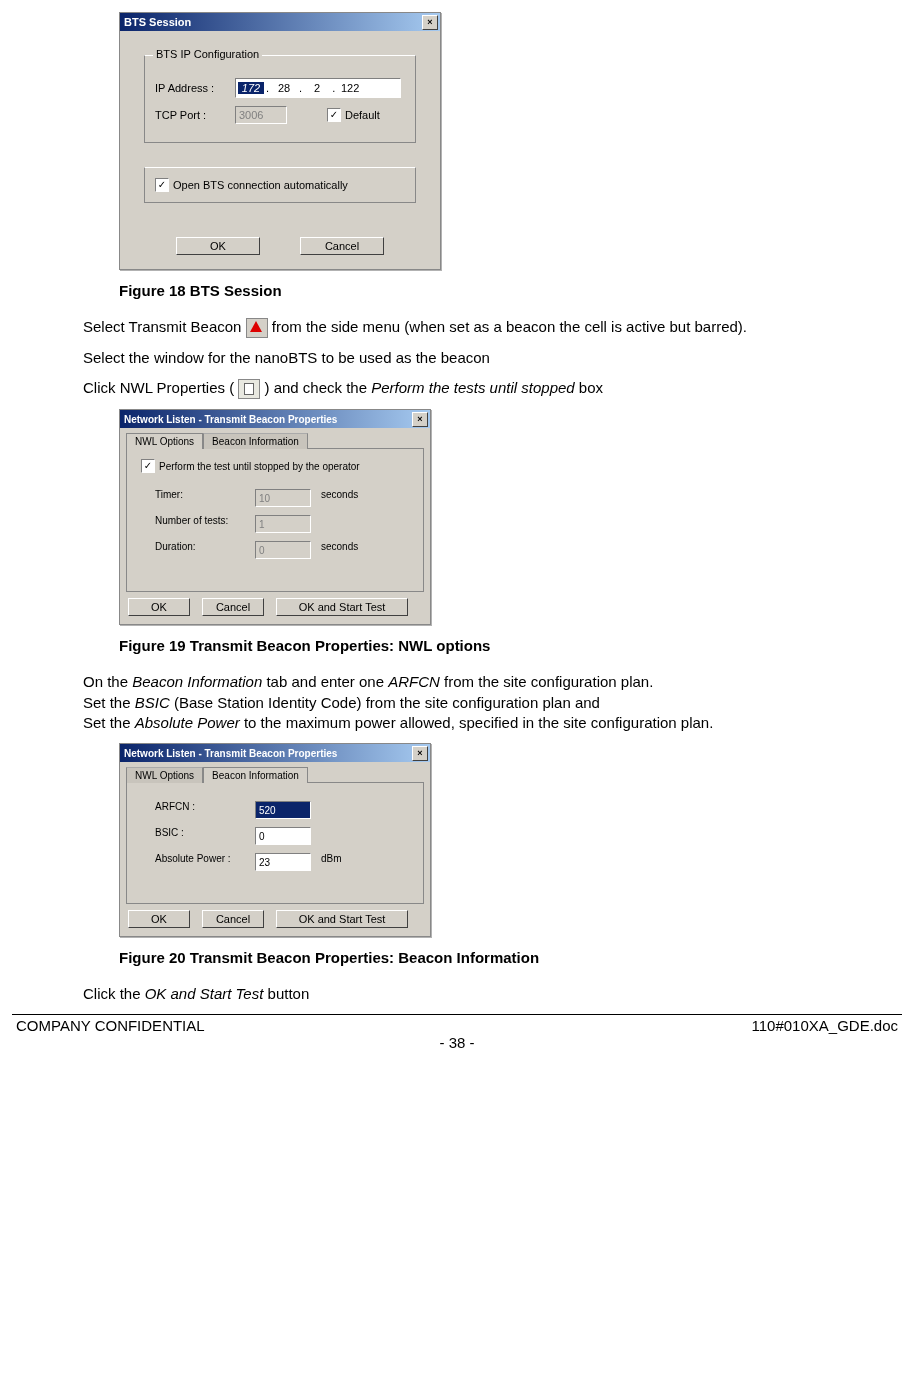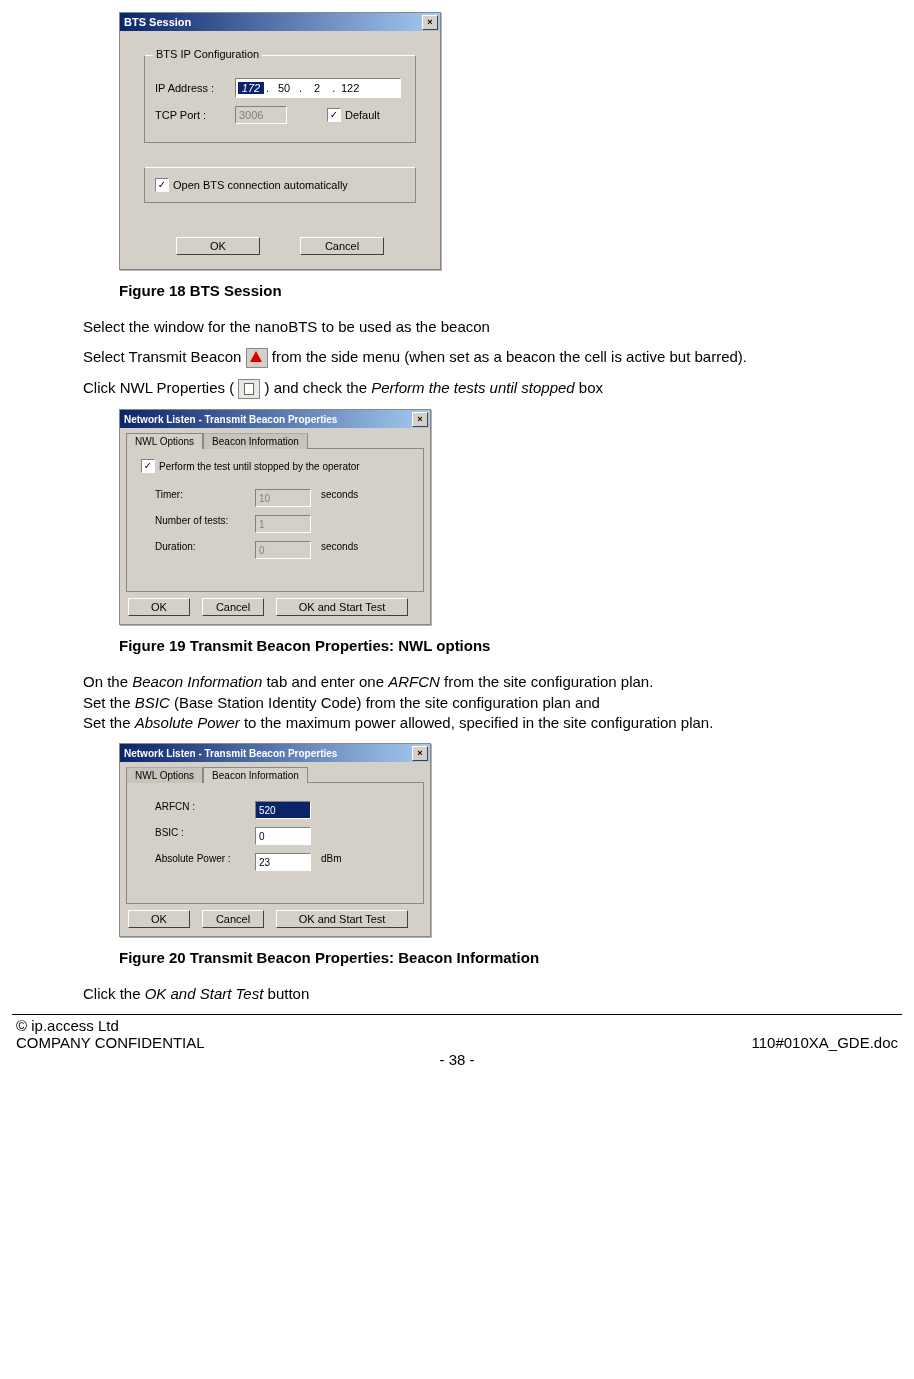--- a/index.html
+++ b/index.html
@@ -136,21 +136,21 @@
     <span>BTS Session</span>
     <span class="closebox">×</span>
   </div>
   <div class="groupbox">
     <span class="legend">BTS IP Configuration</span>
     <div class="row">
       <span class="lbl">IP Address :</span>
       <span class="ipbox">
         <span class="ipoct sel">172</span>
               <span class="dot">.</span>
-        <span class="ipoct">50</span>
+        <span class="ipoct">28</span>
               <span class="dot">.</span>
         <span class="ipoct">2</span>
               <span class="dot">.</span>
         <span class="ipoct">122</span>
       </span>
     </div>
     <div class="row">
       <span class="lbl">TCP Port :</span>
       <span class="txt dis" style="width:44px;">3006</span>
       <span style="width:40px;"></span>
@@ -167,28 +167,28 @@
     </span>
   </div>
   <div class="btnrow">
     <span class="btn">OK</span>
     <span class="btn">Cancel</span>
   </div>
 </div>
 
 <div class="caption">Figure 18 BTS Session</div>
 
-<p>Select the window for the nanoBTS to be used as the beacon</p>
-
 <p>
   <span>Select Transmit Beacon </span>
   <span class="inlineicon beacon"></span>
   <span> from the side menu (when set as a beacon the cell is active but barred).</span>
 </p>
 
+<p>Select the window for the nanoBTS to be used as the beacon</p>
+
 <p>
   <span>Click NWL Properties (</span>
   <span class="inlineicon prop"></span>
   <span>) and check the </span><span class="italic">Perform the tests until stopped</span><span> box</span>
 </p>
 
 <div class="dialog dialog2">
   <div class="titlebar">
     <span>Network Listen - Transmit Beacon Properties</span>
     <span class="closebox">×</span>
@@ -267,19 +267,18 @@
 
 <p>
   <span>Click the </span><span class="italic">OK and Start Test</span><span> button</span>
 </p>
 
 </div>
 </div>
 
 <hr class="foot">
 <div class="footer">
-  <div>© ip.access Ltd</div>
   <div class="footline">
     <span>COMPANY CONFIDENTIAL</span>
     <span>110#010XA_GDE.doc</span>
   </div>
   <div class="pagenum">- 38 -</div>
 </div>
 
 </body></html>

